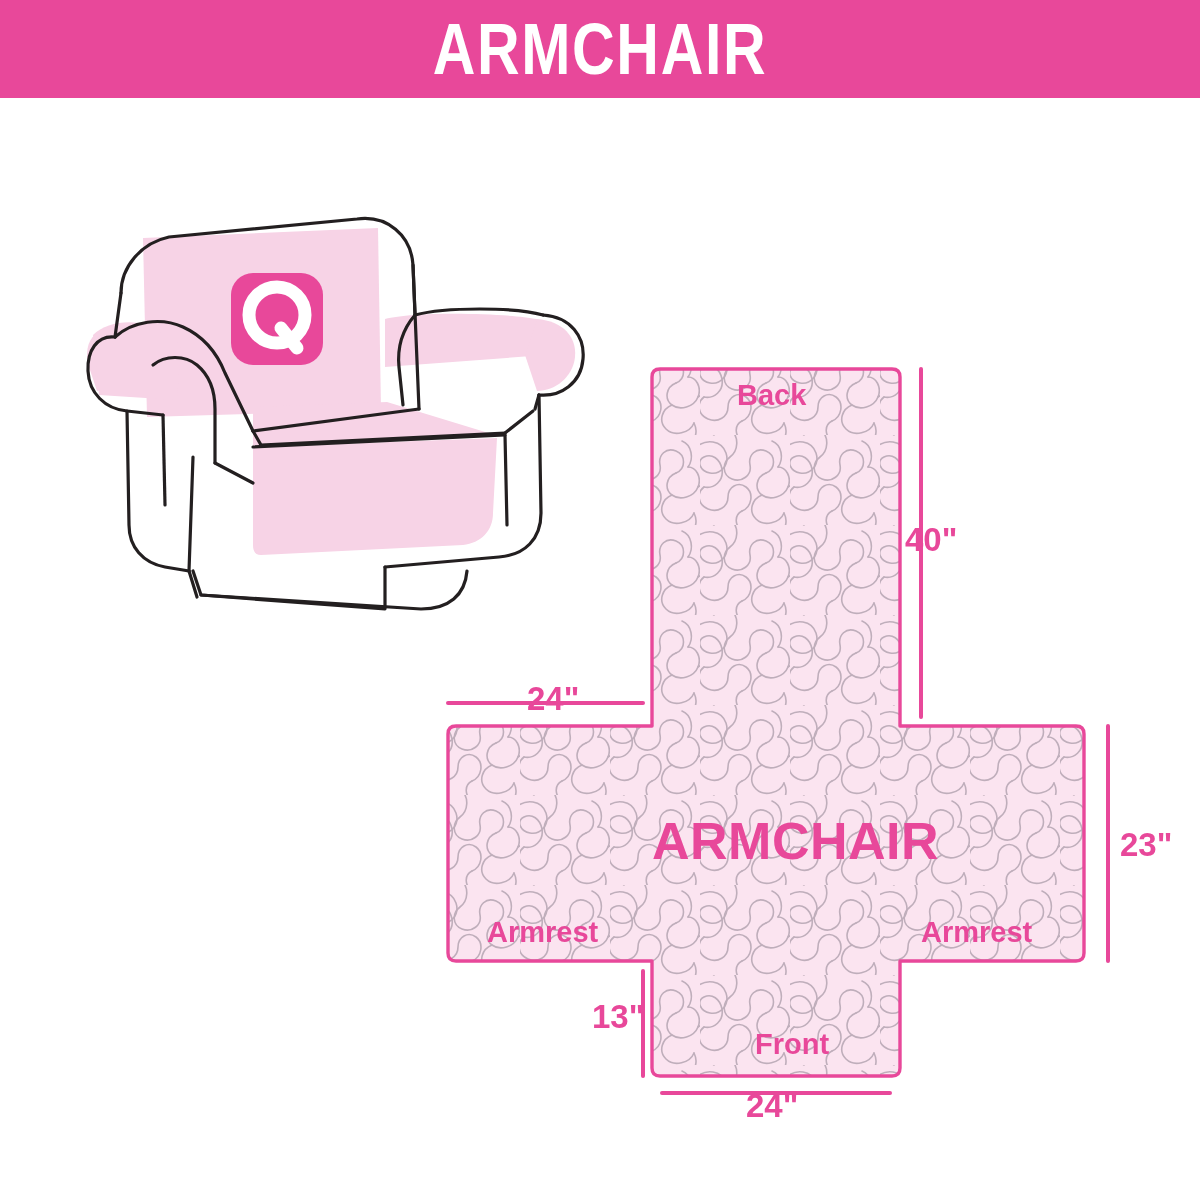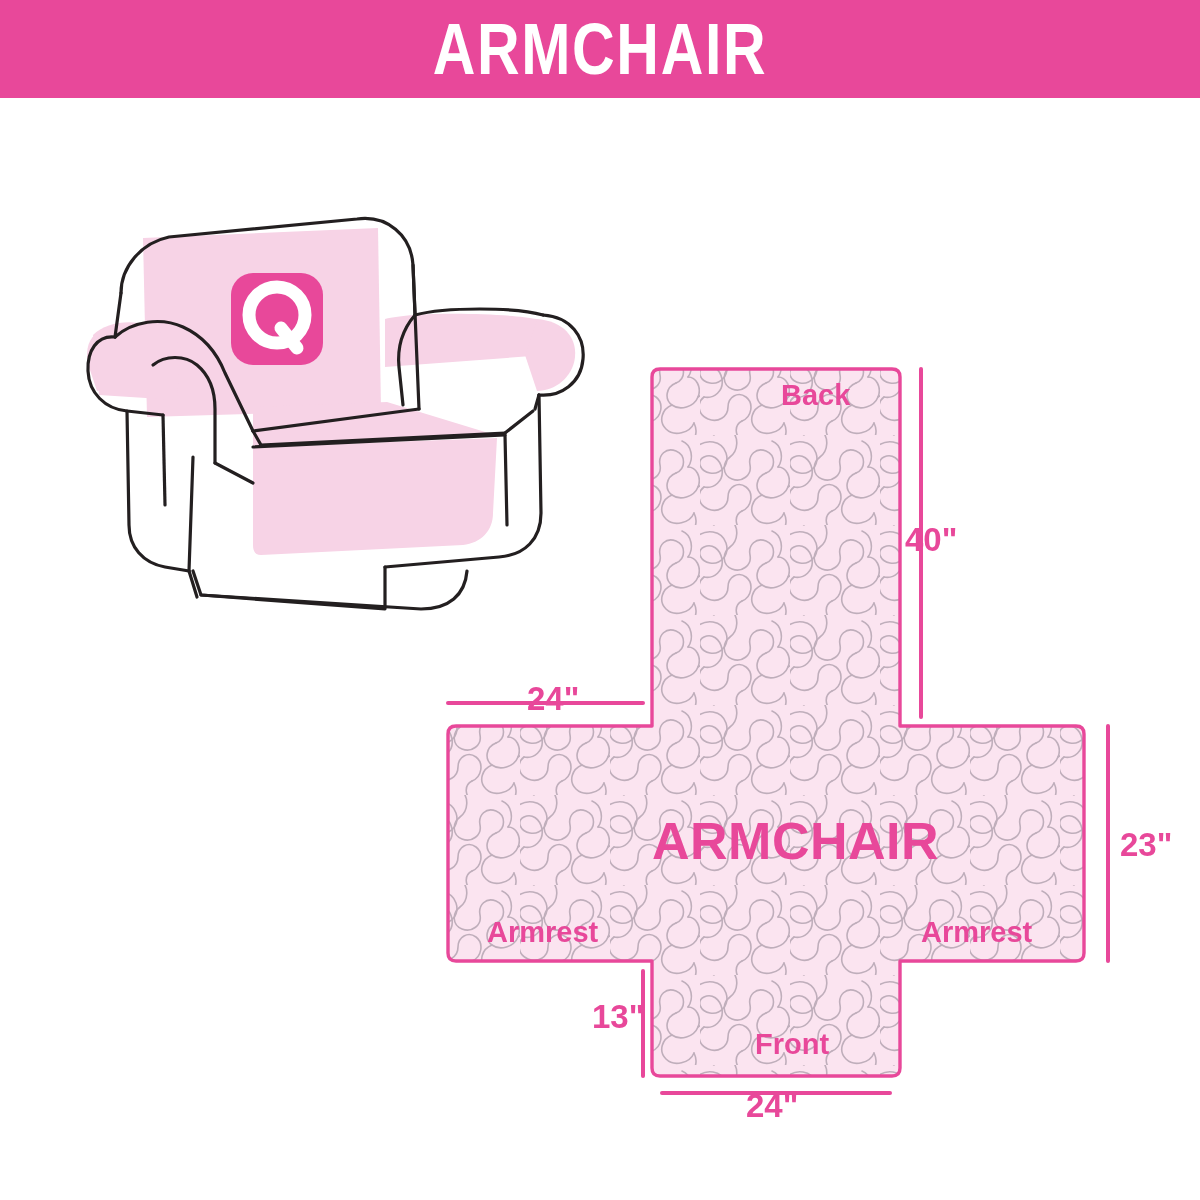--- a/index.html
+++ b/index.html
@@ -70,21 +70,21 @@
     letter-spacing: 0.5px;
   }
 
   
   #dim-back-label   { left: 905px; top: 523px; }
   #dim-arm-label    { left: 527px; top: 682px; }
   #dim-side-label   { left: 1120px; top: 828px; }
   #dim-front-h-label{ left: 592px; top: 1000px; }
   #dim-front-w-label{ left: 746px; top: 1089px; }
 
-  #label-back    { left: 737px; top: 381px; margin-left: 44px; }
+  #label-back    { left: 737px; top: 381px; }
   #label-armrest-left  { left: 487px; top: 918px; }
   #label-armrest-right { left: 921px; top: 918px; }
   #label-front   { left: 755px; top: 1030px; }
   #center-label  { left: 652px; top: 815px; }
 </style>
 </head>
 <body>
 
 <div id="page">
 

